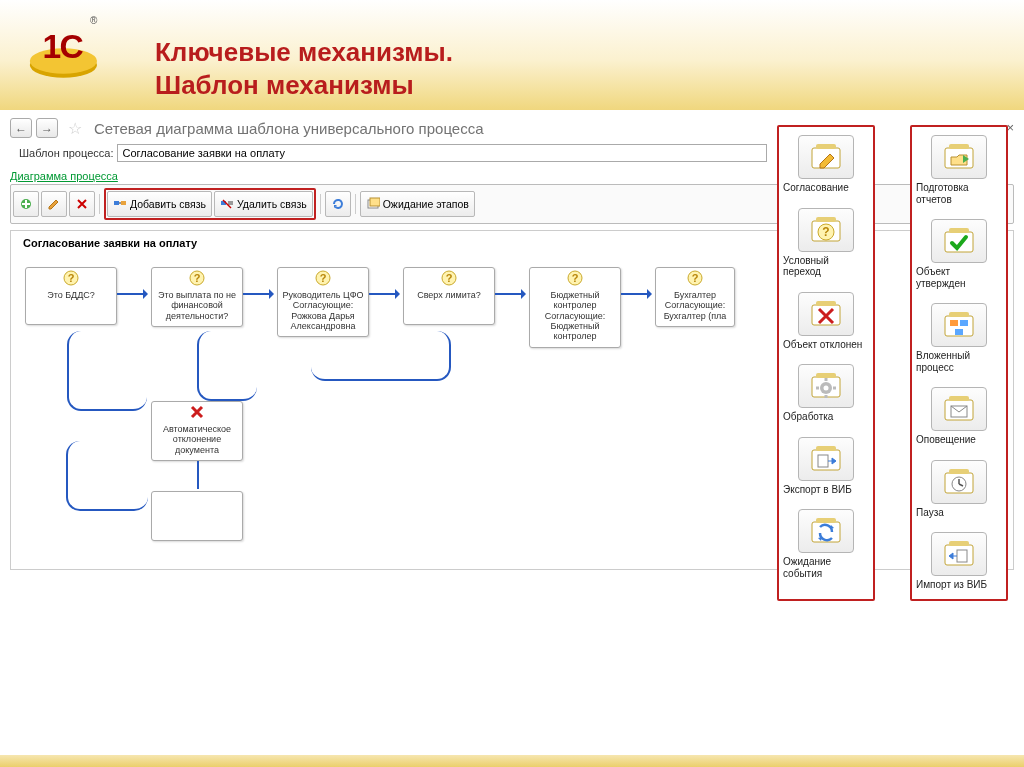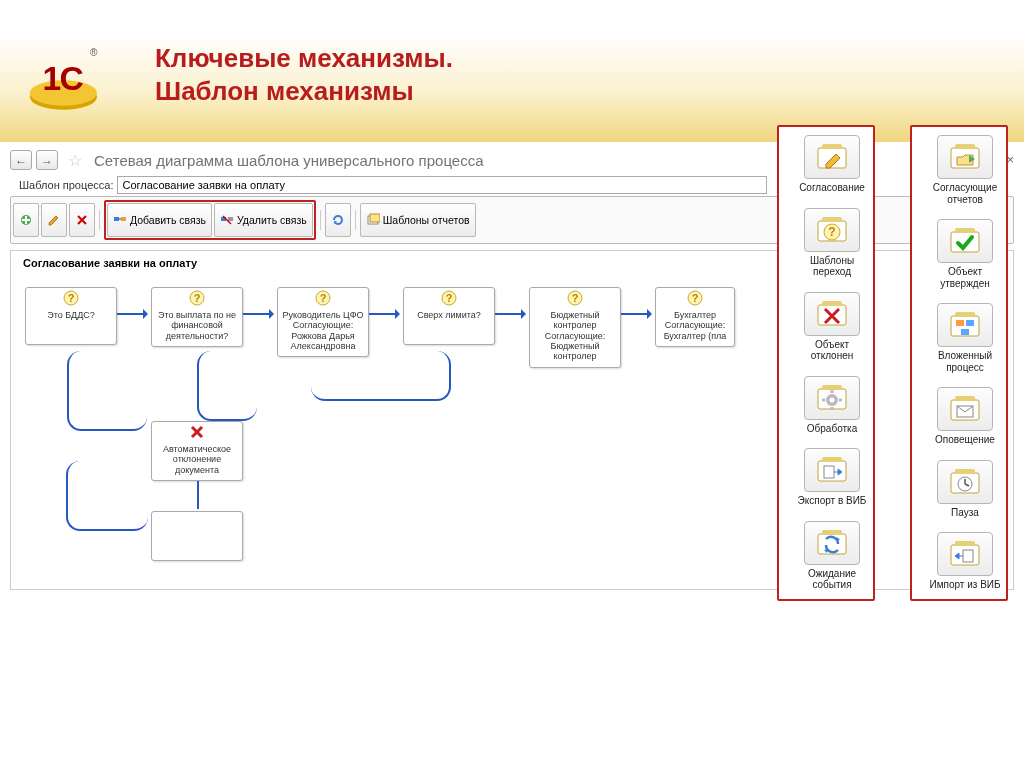--- a/index.html
+++ b/index.html
@@ -6,21 +6,21 @@
   html, body { margin:0; padding:0; width:1024px; height:767px;
                font-family: Arial, Helvetica, sans-serif; background:#fff; }
   
   .header {
     height:110px;
     background: linear-gradient(#ffffff 0%, #fbf1cf 55%, #f0d77e 100%);
     position:relative;
   }
   .logo { position:absolute; left:25px; top:18px; width:80px; height:70px; }
   .logo svg { width:100%; height:100%; }
-  .title-block { padding:10px 0 0 155px;margin-top:32px; }
+  .title-block { padding:36px 0 0 155px; }
   .title1 { font-size:26px; font-weight:bold; color:#b81d1d; line-height:1.25; }
   .title2 { font-size:26px; font-weight:bold; color:#b81d1d; line-height:1.25; }
   .reg { font-size:10px; color:#555; position:absolute; left:90px; top:15px; }
   
   .content { position:relative; width:1024px; height:calc(767px - 110px); }
   .nav-row { padding:8px 10px 4px 10px; display:flex; align-items:center; font-size:12px; }
   .nav-btn { width:22px; height:20px; border:1px solid #aaa; border-radius:3px;
              background:linear-gradient(#fff,#e8e8e8); margin-right:4px;
              display:flex;align-items:center;justify-content:center;font-size:12px;color:#555;
              cursor:pointer;}
@@ -29,21 +29,21 @@
   .close-x { position:absolute; right:10px; top:10px; font-size:13px; color:#666; cursor:pointer;}
   .label-row { padding:2px 19px; font-size:11px; display:flex; align-items:center;}
   .label-row label { color:#333; margin-right:4px;}
   .tmpl-input { border:1px solid #aaa; font-size:11px; padding:2px 4px; flex:0 0 650px;
                 background:#fff;}
   .tab-label { padding:6px 10px 2px 10px; font-size:11px; color:#009933;
                text-decoration:underline;}
   .toolbar { margin:0 10px; padding:3px 2px; display:flex; align-items:center;
              border:1px solid #bbb; border-radius:2px; background:#fafafa;
              font-size:10.5px; gap:2px;}
-  .tbtn { height:34px;border:1px solid #b8b8b8;border-radius:2px;
+  .tbtn { height:26px;border:1px solid #b8b8b8;border-radius:2px;
           background:linear-gradient(#fff,#ececec); display:flex;align-items:center;
           padding:0 5px; cursor:pointer; gap:3px; white-space:nowrap;}
   .ticon { width:14px;height:14px;display:inline-flex;align-items:center;justify-content:center;}
   .sep { width:1px;height:20px;background:#ccc;margin:0 2px;}
   .red-box { border:2px solid #c02020 !important; border-radius:2px; padding:1px;}
   
   .canvas-wrap { margin:6px 10px 0 10px; border:1px solid #ccc;
                  height:340px; position:relative; overflow:hidden; background:#fff;}
   .canvas-title { position:absolute; left:12px; top:6px; font-size:11px; font-weight:bold;}
   .node { position:absolute; width:92px; border:1px solid #aaa; border-radius:3px;
@@ -55,21 +55,21 @@
   .arrow { position:absolute; height:2px; background:#2558c0;}
   .arrow::after { content:""; position:absolute; right:-6px; top:-4px;
                   border:5px solid transparent; border-left-color:#2558c0;}
   .varrow { position:absolute; width:2px; background:#2558c0;}
   .curve { position:absolute; border:2px solid #2558c0; border-radius:14px;
            background:transparent;}
   
   .legend { position:absolute; top:125px; display:flex; gap:35px; right:16px;}
   .legend-col { width:98px; border:2px solid #c02020; padding:6px 4px;
                 background:#fff; border-radius:2px;}
-  .legend-item { margin:2px 0 14px 12px; text-align:center;}
+  .legend-item { margin:2px 0 14px 0; }
   .legend-item:last-child{margin-bottom:2px;}
   .lg-icon { width:56px;height:44px;margin:0 auto 3px auto;border:1px solid #b5b5b5;
              border-radius:4px;background:linear-gradient(#fdfdfd,#ececec);
              display:flex;align-items:center;justify-content:center;}
   .lg-icon .inner { width:36px;height:30px;}
   .lg-label { font-size:10px; color:#222; line-height:1.15;}
   .bottom-accent { position:absolute; left:0; bottom:0; height:12px; width:100%;
                    background:linear-gradient(#f6e6b0,#ebcf6b);}
 </style>
 </head>
@@ -99,20 +99,21 @@
     <div class="star">☆</div>
     <div class="nav-title">Сетевая диаграмма шаблона универсального процесса</div>
   </div>
   <div class="close-x">×</div>
 
   <div class="label-row">
     <label>Шаблон процесса:</label>
     <input class="tmpl-input" value="Согласование заявки на оплату" style="">
   </div>
 
+  <div class="tab-label">Диаграмма процесса</div>
 
   <div class="toolbar">
     <div class="tbtn">
       <span class="ticon">
         <svg viewBox="0 0 14 14">
             <circle cx="7" cy="7" r="5" fill="#4caf50"></circle>
             <path d="M7 3v8M3 7h8" stroke="#fff" stroke-width="2"></path>
           </svg>
       </span>
     </div>
@@ -165,21 +166,21 @@
       </span>
     </div>
     <span class="sep"></span>
     <div class="tbtn">
       <span class="ticon">
         <svg viewBox="0 0 14 14">
             <rect x="2" y="3" width="10" height="8" fill="#fff" stroke="#888"></rect>
             <rect x="4" y="1" width="10" height="8" fill="#ffe08a" stroke="#b89030"></rect>
           </svg>
       </span>
-      <span>Шаблоны отчетов</span>
+      <span>Ожидание этапов</span>
     </div>
   </div>
 
   <div class="canvas-wrap">
     <div class="canvas-title">Согласование заявки на оплату</div>
 
     <div class="node" style="left:14px; top:36px;">
       <div class="node-head">
           <svg class="sml-glyph" viewBox="0 0 16 16">
             <circle cx="8" cy="8" r="7" fill="#fff3b0" stroke="#caa92c"></circle>
@@ -281,21 +282,21 @@
     </div>
     <div class="legend-item">
       <div class="lg-icon">
         <svg class="inner" viewBox="0 0 36 30">
             <rect x="4" y="6" width="28" height="20" rx="2" fill="#fff" stroke="#c2a437"></rect>
             <rect x="8" y="2" width="20" height="5" rx="2" fill="#e7cf76"></rect>
             <circle cx="18" cy="17" r="8" fill="#fff3b0" stroke="#caa92c"></circle>
             <text x="18" y="21" text-anchor="middle" font-size="12" font-weight="bold" fill="#b8860b">?</text>
           </svg>
       </div>
-      <div class="lg-label">Шаблоны переход</div>
+      <div class="lg-label">Условный переход</div>
     </div>
     <div class="legend-item">
       <div class="lg-icon">
         <svg class="inner" viewBox="0 0 36 30">
             <rect x="4" y="6" width="28" height="20" rx="2" fill="#fff" stroke="#c2a437"></rect>
             <rect x="8" y="2" width="20" height="5" rx="2" fill="#e7cf76"></rect>
             <path d="M11 10l14 14M25 10L11 24" stroke="#cc1d1d" stroke-width="3"></path>
           </svg>
       </div>
       <div class="lg-label">Объект отклонен</div>
@@ -346,21 +347,21 @@
   <div class="legend-col">
     <div class="legend-item">
       <div class="lg-icon">
         <svg class="inner" viewBox="0 0 36 30">
             <rect x="4" y="6" width="28" height="20" rx="2" fill="#fff" stroke="#c2a437"></rect>
             <rect x="8" y="2" width="20" height="5" rx="2" fill="#e7cf76"></rect>
             <path d="M10 15h6l2-2h8v10H10z" fill="#ffe08a" stroke="#b89030"></path>
             <path d="M22 13l6 4-6 4z" fill="#4caf50"></path>
           </svg>
       </div>
-      <div class="lg-label">Согласующие отчетов</div>
+      <div class="lg-label">Подготовка отчетов</div>
     </div>
     <div class="legend-item">
       <div class="lg-icon">
         <svg class="inner" viewBox="0 0 36 30">
             <rect x="4" y="6" width="28" height="20" rx="2" fill="#fff" stroke="#c2a437"></rect>
             <rect x="8" y="2" width="20" height="5" rx="2" fill="#e7cf76"></rect>
             <path d="M11 17l5 5 9-11" fill="none" stroke="#1ba81b" stroke-width="4" stroke-linecap="round"></path>
           </svg>
       </div>
       <div class="lg-label">Объект утвержден</div>

